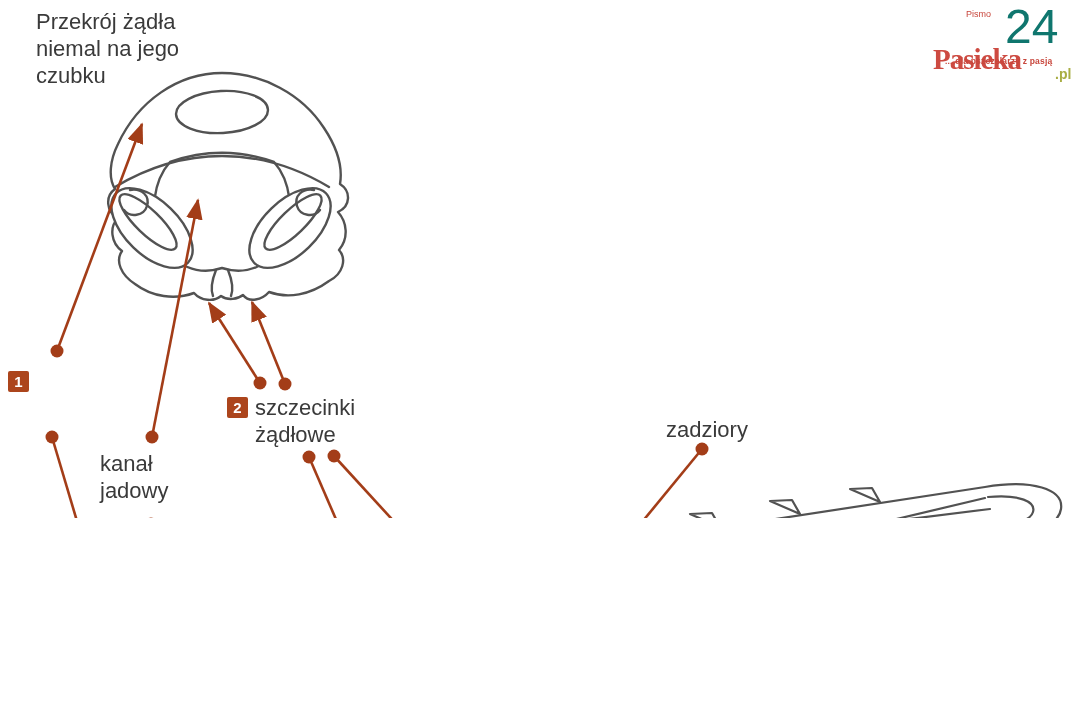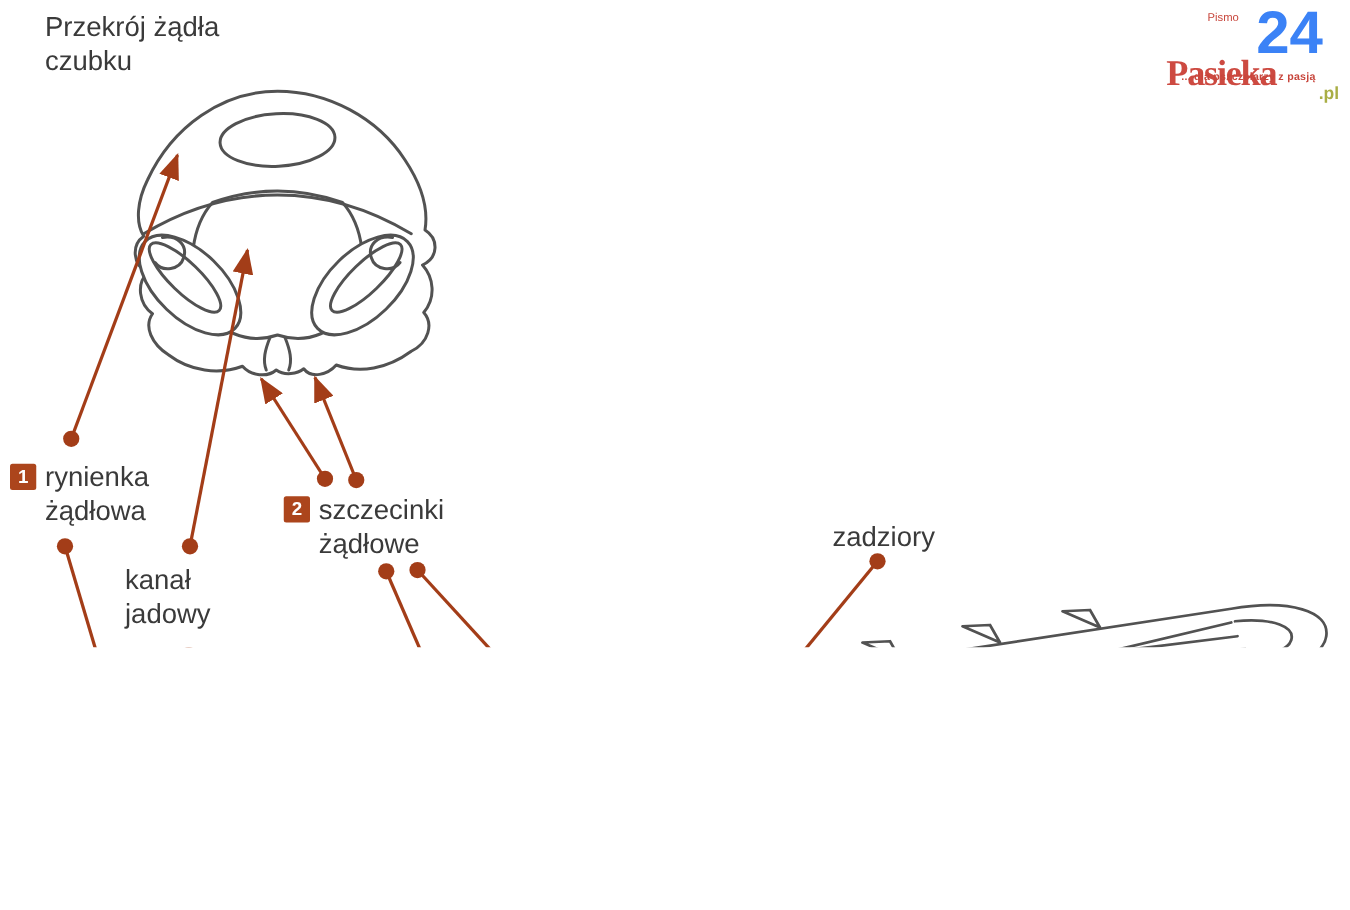--- a/index.html
+++ b/index.html
@@ -18,22 +18,22 @@
   }
   .lbl-rynienka{left:8px;top:368px;}
   .lbl-kanal{left:100px;top:450px;width:104px;text-align:left;}
   .lbl-szczecinki{left:227px;top:394px;}
   .lbl-zadziory{left:666px;top:416px;}
   
   .logo{position:absolute;left:933px;top:5px;width:145px;height:64px;}
   .logo .pismo{position:absolute;left:33px;top:4px;font-size:9px;font-weight:normal;color:#c8463c;}
   .logo .name{position:absolute;left:0px;top:11px;font-family:"Liberation Serif",serif;
     font-weight:bold;font-size:29px;letter-spacing:-1px;color:#cd4a41;z-index:2;margin-top:27px;}
-  .logo .num{position:absolute;left:72px;top:-6px;font-size:48px;font-weight:bold;
-    color:#3b82f6;z-index:1;text-align:right;}
+  .logo .num{position:absolute;left:72px;top:-6px;font-size:48px;font-weight:normal;
+    color:#0f766e;z-index:1;text-align:right;}
   .logo .tld{position:absolute;left:122px;top:37px;font-size:14px;font-weight:bold;color:#a9ae45;z-index:3;margin-top:24px;}
   .logo .tagline{position:absolute;left:12px;top:51px;font-size:8.5px;font-weight:bold;
     color:#c8463c;letter-spacing:0.2px;white-space:nowrap;z-index:3;}
 </style>
 </head>
 <body>
 
 <div class="canvas">
 
   <svg width="1080" height="728" viewBox="0 0 1080 728">
@@ -172,30 +172,27 @@
         <circle cx="285" cy="384" r="6.5"></circle>
         <circle cx="309" cy="457" r="6.5"></circle>
         <circle cx="334" cy="456" r="6.5"></circle>
         <circle cx="702" cy="449" r="6.5"></circle>
       </g>
     </g>
   </svg>
 
   <div class="caption title">
     <div>Przekrój żądła</div>
+    <div>niemal na jego</div>
     <div>czubku</div>
   </div>
 
   <div class="caption lbl-rynienka">
     <div class="lbl-row">
       <span class="badge">1</span>
-      <span>
-        <div>rynienka</div>
-        <div>żądłowa</div>
-      </span>
     </div>
   </div>
 
   <div class="caption lbl-kanal">
     <div>kanał</div>
     <div>jadowy</div>
   </div>
 
   <div class="caption lbl-szczecinki">
     <div class="lbl-row">

